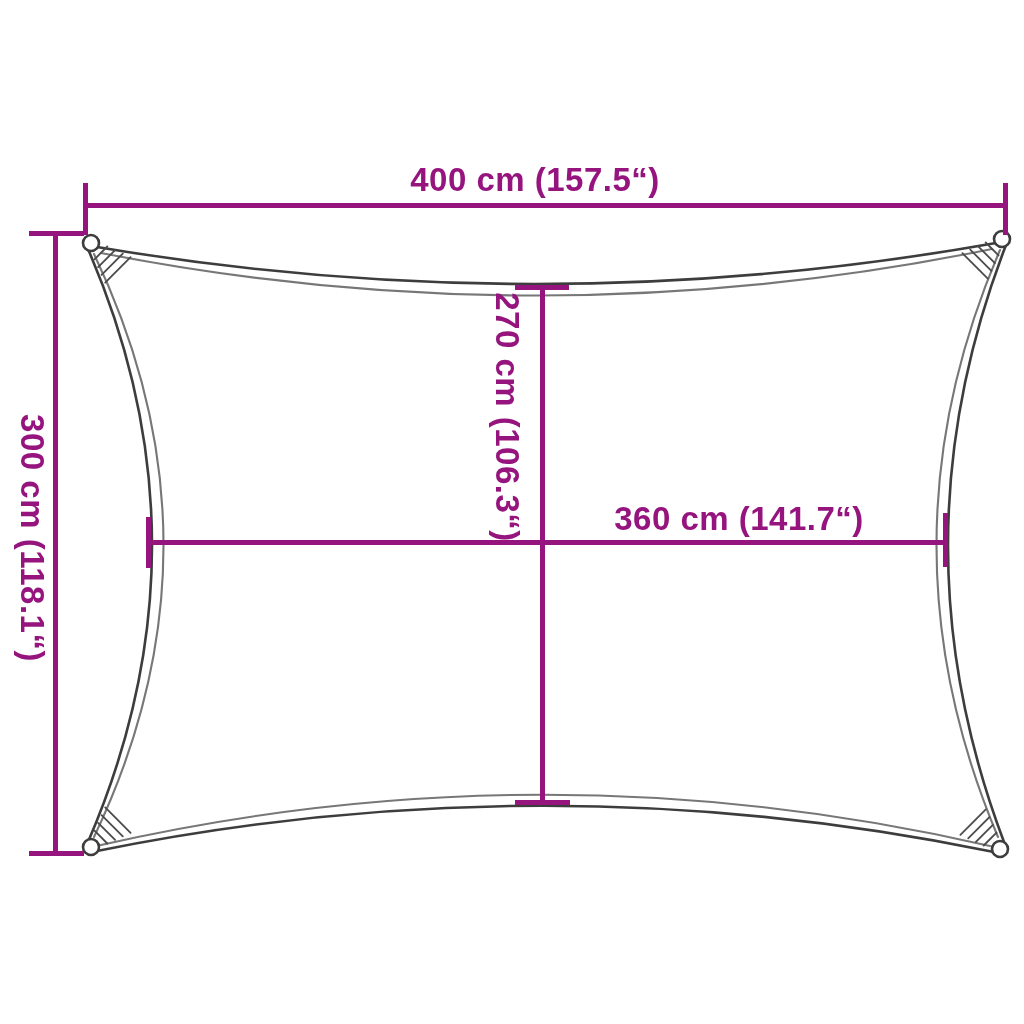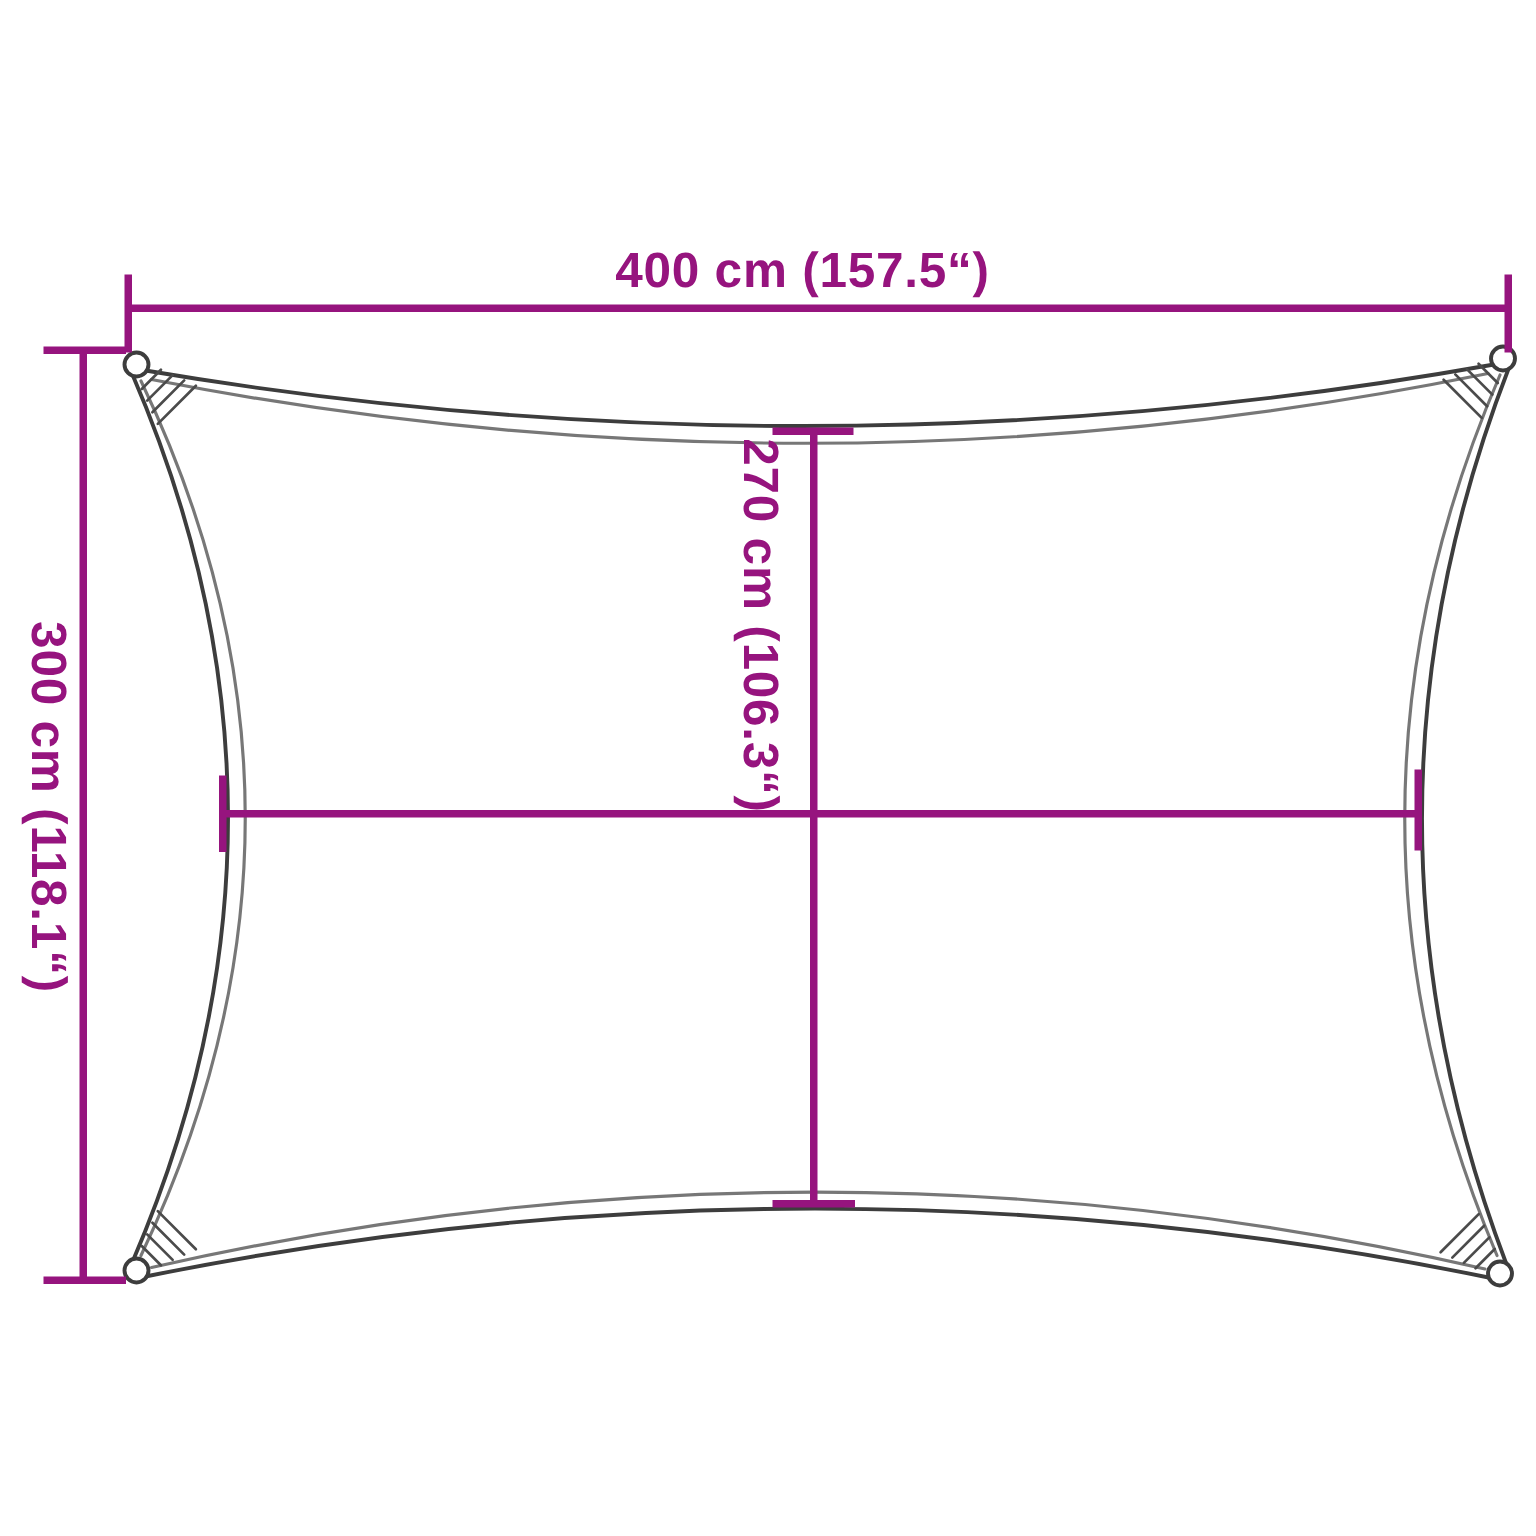--- a/index.html
+++ b/index.html
@@ -103,14 +103,15 @@
   <div class="dim-label rotated" style="left:-178px; top:516px; width:420px;">300 cm (118.1“)</div>
 
   <div class="dim" style="left:539.5px; top:287px; width:5px; height:515px;"></div>
   <div class="dim" style="left:515px; top:284.5px; width:54px; height:5px;"></div>
   <div class="dim" style="left:515px; top:799.5px; width:55px; height:5px;"></div>
   <div class="dim-label rotated" style="left:297px; top:395px; width:420px;">270 cm (106.3“)</div>
 
   <div class="dim" style="left:148px; top:539.5px; width:797px; height:5px;"></div>
   <div class="dim" style="left:145.5px; top:517px; width:5px; height:51px;"></div>
   <div class="dim" style="left:942.5px; top:513px; width:5px; height:54px;"></div>
+  <div class="dim-label" style="left:509px; top:497px; width:460px;">360 cm (141.7“)</div>
 
 </div>
 
 </body></html>

